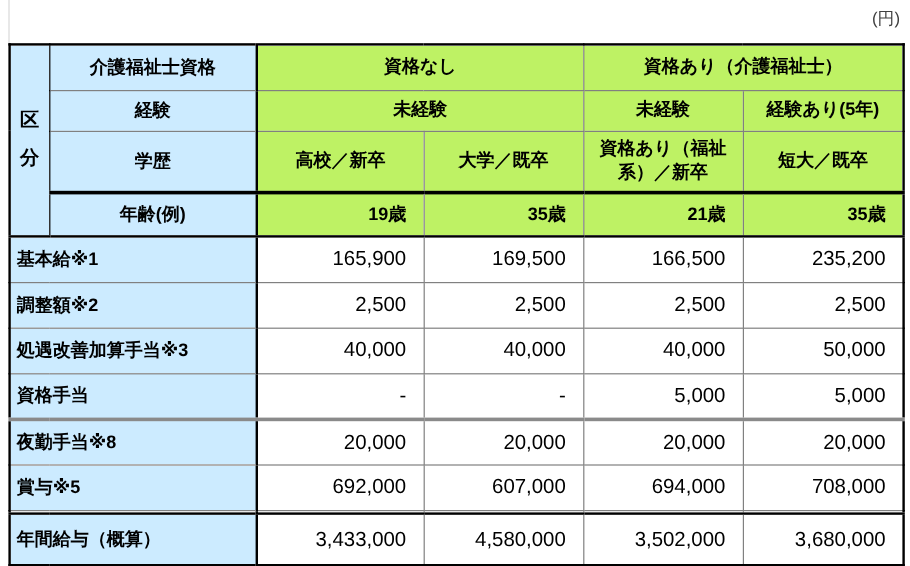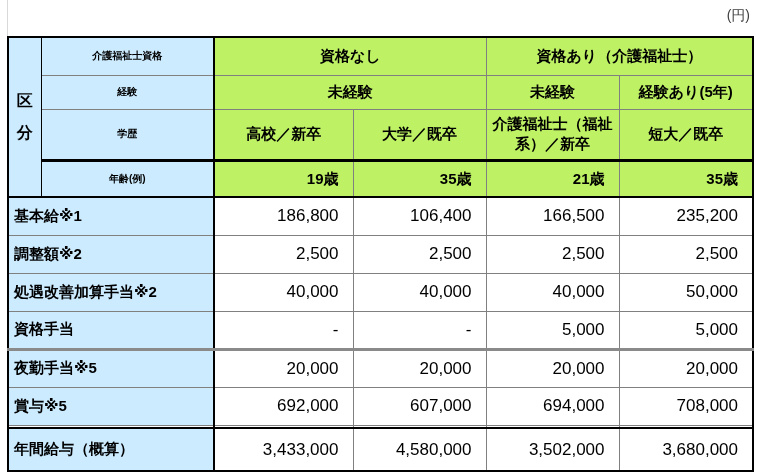--- a/index.html
+++ b/index.html
@@ -47,21 +47,21 @@
     background: #bef264;
     font-weight: bold;
     font-size: 15px;
     text-align: center;
     line-height: 1.35;
     padding: 2px 3px;
   }
   .lbl {
     background: #ccebff;
     font-weight: bold;
-    font-size: 10px;
+    font-size: 15px;
     text-align: center;
   }
   .kubun {
     background: #ccebff;
     font-weight: bold;
     font-size: 16px;
     text-align: center;
     white-space: pre-line;
     line-height: 2.0;
     border-right: 1px solid #000;
@@ -137,62 +137,62 @@
         <td class="lbl">経験</td>
         <td class="hdr thickL" colspan="2">未経験</td>
         <td class="hdr">未経験</td>
         <td class="hdr">経験あり(5年)</td>
       </tr>
 
       <tr class="rh3">
         <td class="lbl">学歴</td>
         <td class="hdr thickL">高校／新卒</td>
         <td class="hdr">大学／既卒</td>
-        <td class="hdr">介護福祉士（福祉系）／新卒</td>
+        <td class="hdr">資格あり（福祉系）／新卒</td>
         <td class="hdr">短大／既卒</td>
       </tr>
 
       <tr class="rh4 r-age">
         <td class="lbl">年齢(例)</td>
         <td class="hdr age thickL">19歳</td>
         <td class="hdr age">35歳</td>
         <td class="hdr age">21歳</td>
         <td class="hdr age">35歳</td>
       </tr>
 
       <tr class="rhd">
         <td class="rowlbl" colspan="2">基本給※1</td>
-        <td class="num thickL">186,800</td>
-        <td class="num">106,400</td>
+        <td class="num thickL">165,900</td>
+        <td class="num">169,500</td>
         <td class="num">166,500</td>
         <td class="num">235,200</td>
       </tr>
       <tr class="rhd">
         <td class="rowlbl" colspan="2">調整額※2</td>
         <td class="num thickL">2,500</td>
         <td class="num">2,500</td>
         <td class="num">2,500</td>
         <td class="num">2,500</td>
       </tr>
       <tr class="rhd">
-        <td class="rowlbl" colspan="2">処遇改善加算手当※2</td>
+        <td class="rowlbl" colspan="2">処遇改善加算手当※3</td>
         <td class="num thickL">40,000</td>
         <td class="num">40,000</td>
         <td class="num">40,000</td>
         <td class="num">50,000</td>
       </tr>
       <tr class="rhd">
         <td class="rowlbl" colspan="2">資格手当</td>
         <td class="num thickL">-</td>
         <td class="num">-</td>
         <td class="num">5,000</td>
         <td class="num">5,000</td>
       </tr>
       <tr class="rhd r-yakin">
-        <td class="rowlbl" colspan="2">夜勤手当※5</td>
+        <td class="rowlbl" colspan="2">夜勤手当※8</td>
         <td class="num thickL">20,000</td>
         <td class="num">20,000</td>
         <td class="num">20,000</td>
         <td class="num">20,000</td>
       </tr>
       <tr class="rhd">
         <td class="rowlbl" colspan="2">賞与※5</td>
         <td class="num thickL">692,000</td>
         <td class="num">607,000</td>
         <td class="num">694,000</td>

